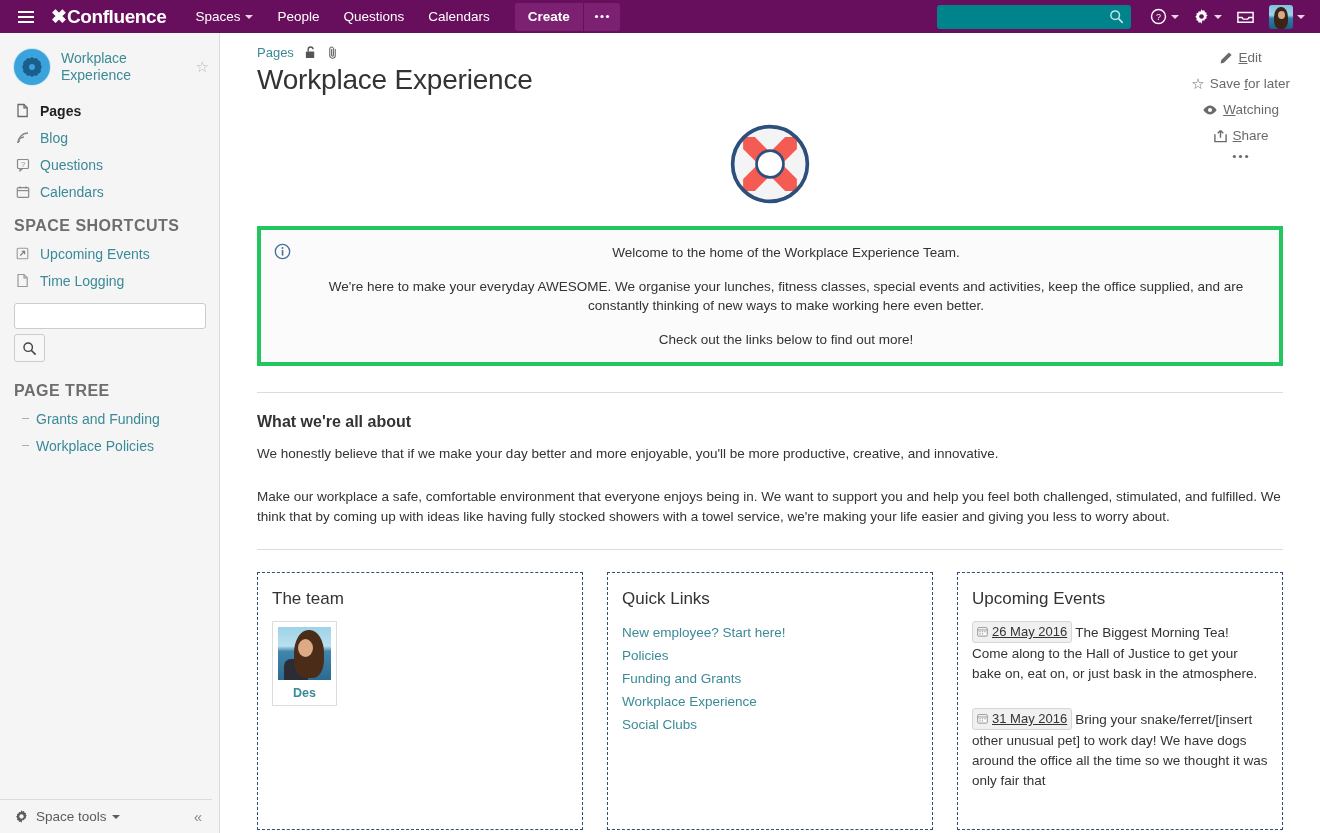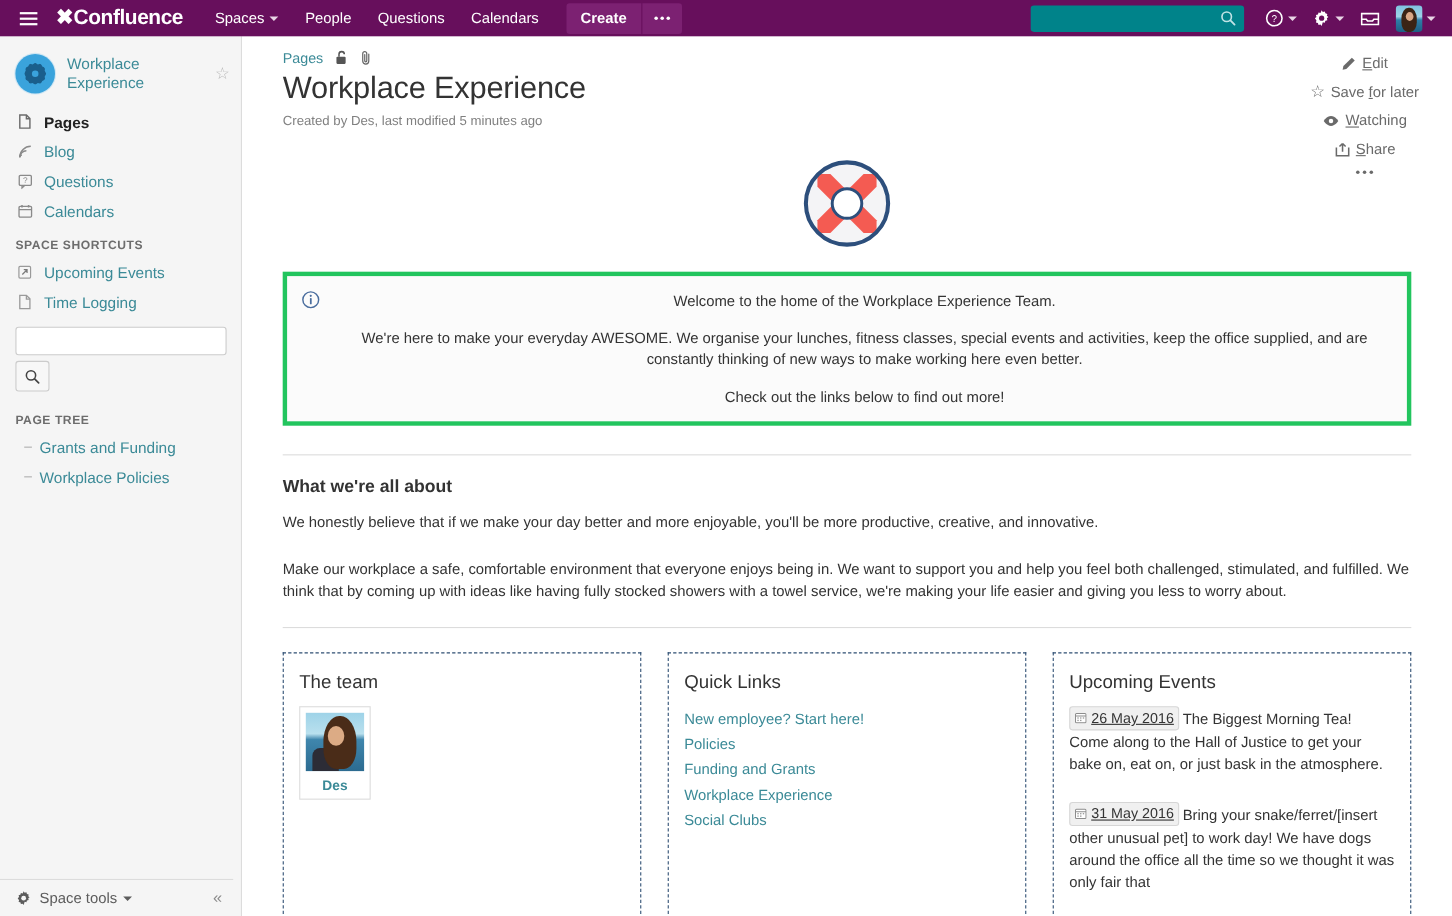--- a/index.html
+++ b/index.html
@@ -156,21 +156,21 @@
     padding: 4px 14px 4px 14px;
     height: 27px; cursor: pointer;
     color: #3b8a97; font-size: 14px;
   }
   .side-link.current { color: #222222; font-weight: bold; }
   .side-link .sic {
     width: 17px; height: 16px; margin-right: 9px;
     flex: none; display: flex; align-items: center; justify-content: center;
   }
   .side-head {
-    font-size: 11px; font-weight: bold; color: #6d6d6d;
+    font-size: 16px; font-weight: bold; color: #6d6d6d;
     letter-spacing: 0.5px; padding: 12px 14px 5px;
     text-transform: uppercase;
   }
   .side-search-box {
     margin: 9px 14px 0;
     width: 192px; height: 26px;
     border: 1px solid #cccccc; border-radius: 3px;
     background: #ffffff;
   }
   .side-search-box input {
@@ -590,21 +590,20 @@
     <svg width="13" height="15" viewBox="0 0 14 16">
       <rect x="2" y="7" width="9" height="7" rx="1" fill="#555555"></rect>
       <path d="M4.5 7V4.6a2.6 2.6 0 0 1 5.2 0" fill="none" stroke="#555555" stroke-width="1.5"></path>
     </svg>
     <svg width="11" height="15" viewBox="0 0 12 16">
       <path d="M9 4.5v6.8a3 3 0 0 1-6 0V4a2 2 0 0 1 4 0v7a1 1 0 0 1-2 0V4.8" fill="none" stroke="#666666" stroke-width="1.2" stroke-linecap="round"></path>
     </svg>
   </div>
 
   <h1 class="page-title">Workplace Experience</h1>
-  <div class="byline">Created by Des, last modified 5 minutes ago</div>
 
   <div class="content-body">
 
     <div class="lifering-wrap">
       <svg class="lifering" viewBox="0 0 100 100">
         <circle cx="50" cy="50" r="45" fill="#f4f4f6" stroke="#2d4f7c" stroke-width="3.4"></circle>
         <path d="M18 18 L32 18 L82 68 L82 82 L68 82 L18 32 Z" fill="#f45b52"></path>
         <path d="M82 18 L82 32 L32 82 L18 82 L18 68 L68 18 Z" fill="#f45b52"></path>
         <circle cx="50" cy="50" r="44" fill="none" stroke="#2d4f7c" stroke-width="3.4"></circle>
         <circle cx="50" cy="50" r="16" fill="#ffffff" stroke="#2d4f7c" stroke-width="3.2"></circle>

